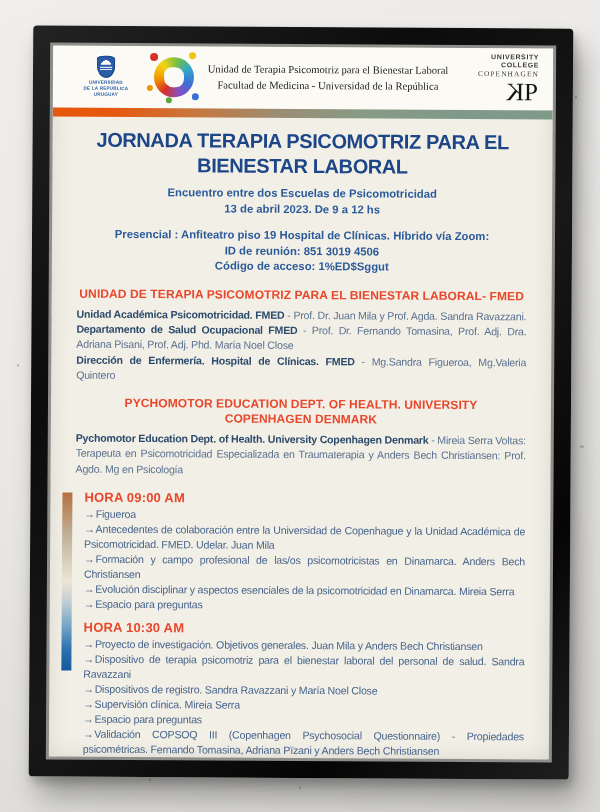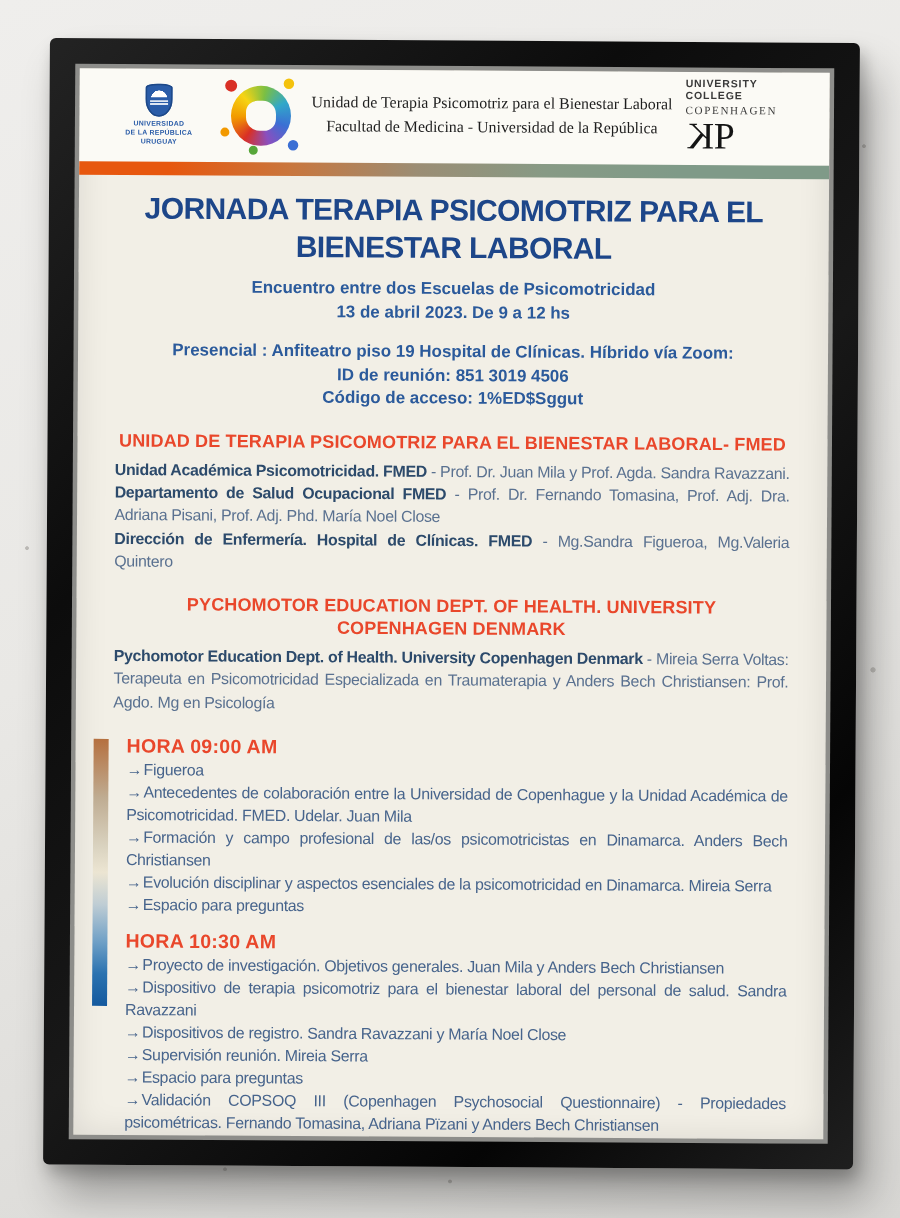--- a/index.html
+++ b/index.html
@@ -62,21 +62,21 @@
     background:conic-gradient(from 215deg, #d93025, #f29900, #f6d414, #7bbf43, #31a8c9, #3b6fd4, #8a4fbf, #d93025);
   }
   .ring::after { content:''; position:absolute; inset:10px; background:#fbfaf5; border-radius:38% 44% 40% 46%; }
   .dot { position:absolute; border-radius:50%; }
   .dot-red    { width:8px; height:8px; background:#d93025; top:-2px; left:-2px; }
   .dot-yellow { width:7px; height:7px; background:#f4c20d; top:-3px; right:0; }
   .dot-orange { width:6px; height:6px; background:#f29900; bottom:8px; left:-5px; }
   .dot-green  { width:6px; height:6px; background:#57a639; bottom:-4px; left:14px; }
   .dot-blue   { width:7px; height:7px; background:#3b6fd4; bottom:-1px; right:-3px; }
   .unit-title { font-family:"Liberation Serif", serif; color:#1d1d1d; text-align:center; font-size:10.6px; line-height:1.55; }
-  .kp { width:86px; text-align:left; padding-right:4px; }
+  .kp { width:86px; text-align:right; padding-right:4px; }
   .kp-line12 { font-size:7px; font-weight:bold; color:#3a3a3a; letter-spacing:.6px; line-height:1.2; }
   .kp-line3  { font-family:"Liberation Serif", serif; font-size:7.4px; color:#3a3a3a; letter-spacing:1.1px; line-height:1.3; }
   .kp-mark { font-family:"Liberation Serif", serif; font-size:25px; color:#141414; line-height:1.05; letter-spacing:1px; }
   .kp-mark .flip { display:inline-block; transform:scaleX(-1); }
   
   .h-gradient {
     height:9px; flex:0 0 9px;
     background:linear-gradient(90deg, #e7570e 0%, #e7570e 12%, #c9763d 28%, #9b8d74 45%, #879a85 62%, #7f9a88 80%, #7f9a88 100%);
   }
   
@@ -179,19 +179,19 @@
         <p class="item"><span class="arrow">→</span><span>Figueroa</span></p>
         <p class="item"><span class="arrow">→</span><span>Antecedentes de colaboración entre la Universidad de Copenhague y la Unidad Académica de Psicomotricidad. FMED. Udelar. Juan Mila</span></p>
         <p class="item"><span class="arrow">→</span><span>Formación y campo profesional de las/os psicomotricistas en Dinamarca. Anders Bech Christiansen</span></p>
         <p class="item"><span class="arrow">→</span><span>Evolución disciplinar y aspectos esenciales de la psicomotricidad en Dinamarca. Mireia Serra</span></p>
         <p class="item"><span class="arrow">→</span><span>Espacio para preguntas</span></p>
 
         <div class="hora hora-2">HORA 10:30 AM</div>
         <p class="item"><span class="arrow">→</span><span>Proyecto de investigación. Objetivos generales. Juan Mila y Anders Bech Christiansen</span></p>
         <p class="item"><span class="arrow">→</span><span>Dispositivo de terapia psicomotriz para el bienestar laboral del personal de salud. Sandra Ravazzani</span></p>
         <p class="item"><span class="arrow">→</span><span>Dispositivos de registro. Sandra Ravazzani y María Noel Close</span></p>
-        <p class="item"><span class="arrow">→</span><span>Supervisión reunión. Mireia Serra</span></p>
+        <p class="item"><span class="arrow">→</span><span>Supervisión clínica. Mireia Serra</span></p>
         <p class="item"><span class="arrow">→</span><span>Espacio para preguntas</span></p>
         <p class="item"><span class="arrow">→</span><span>Validación COPSOQ III (Copenhagen Psychosocial Questionnaire) - Propiedades psicométricas. Fernando Tomasina, Adriana Pïzani y Anders Bech Christiansen</span></p>
       </div>
     </div>
   </div>
 </div>
 
 </body></html>

